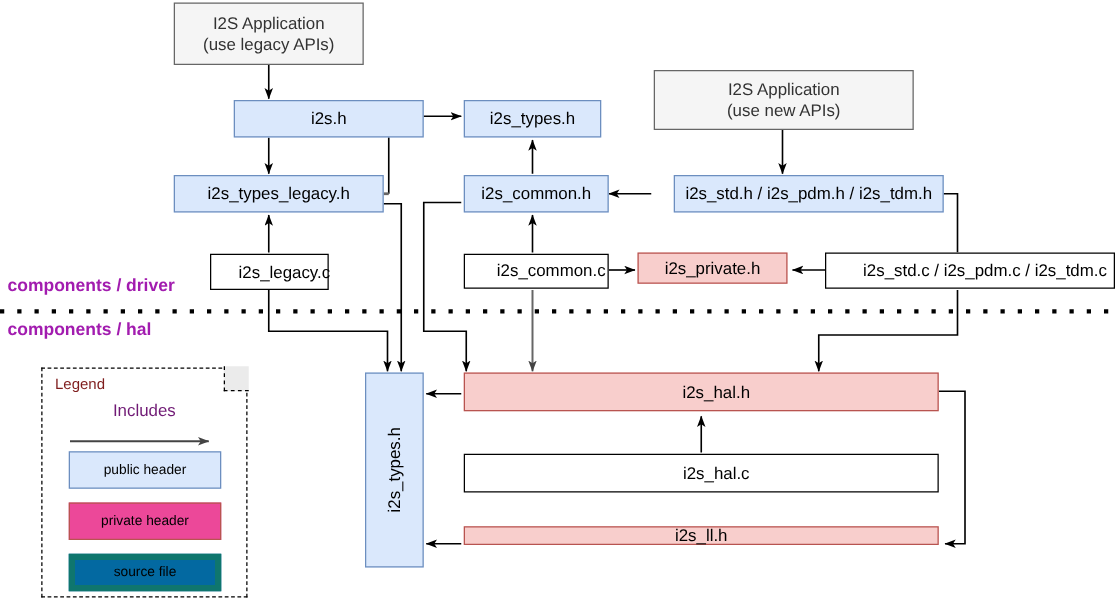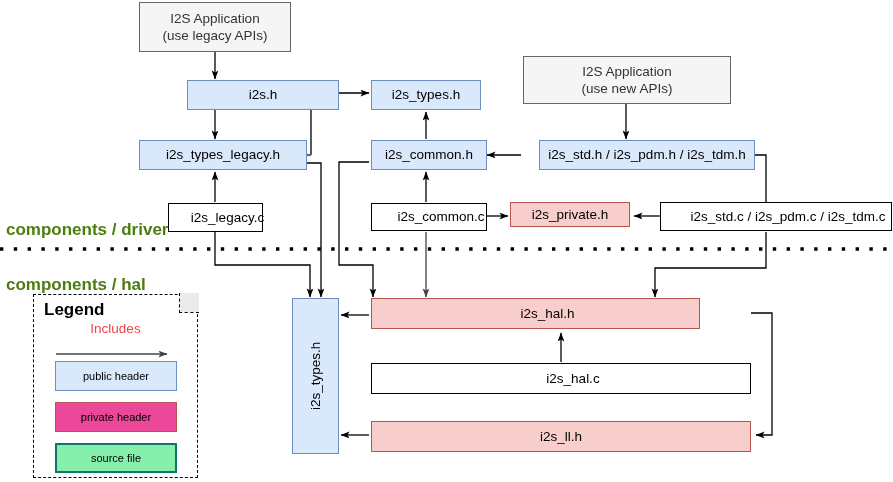--- a/index.html
+++ b/index.html
@@ -57,23 +57,23 @@
     background: #ffffff;
     border-color: #000000;
     padding-left: 24px;
   }
   .node.vertical {
     writing-mode: vertical-rl;
     transform: rotate(180deg);
   }
   .section-label {
     position: absolute;
-    font-size: 17px;
+    font-size: 14px;
     font-weight: bold;
-    color: #4d7c0f;
+    color: #a21caf;
     white-space: nowrap;
     z-index: 4;
   }
   .legend-box {
     position: absolute;
     left: 33px;
     top: 294px;
     width: 163px;
     height: 182px;
     border: 1.6px dashed #000000;
@@ -88,32 +88,32 @@
     height: 20px;
     background: #ebebeb;
     border-left: 1.6px dashed #000;
     border-bottom: 1.6px dashed #000;
     box-sizing: border-box;
   }
   .legend-title {
     position: absolute;
     left: 10px;
     top: 5px;
-    font-size: 17px;
-    font-weight: bold;
-    color: #000000;
+    font-size: 12px;
+    font-weight: normal;
+    color: #7f1d1d;
   }
   .legend-includes-label {
     position: absolute;
     left: 0;
     top: 26px;
     width: 163px;
     text-align: center;
     font-size: 13.5px;
-    color: #ef4444;
+    color: #701a75;
   }
   .legend-arrow-wrap {
     position: absolute;
     left: 21px;
     top: 50px;
     width: 122px;
     height: 10px;
   }
   .legend-item {
     position: absolute;
@@ -122,21 +122,21 @@
     height: 30px;
     box-sizing: border-box;
     display: flex;
     align-items: center;
     justify-content: center;
     font-size: 11px;
     color: #000;
   }
   .legend-item.pub { top: 66px; background: #dae8fc; border: 1px solid #6c8ebf; }
   .legend-item.priv { top: 107px; background: #ec4899; border: 1px solid #b85450; }
-  .legend-item.src { top: 148px; background: #86efac; border: 2px solid #0f766e; }
+  .legend-item.src { top: 148px; background: #0369a1; border: 5px solid #0f766e; }
 </style>
 </head>
 <body>
 
 <div id="canvas">
 
   <svg id="wires" viewBox="0 0 893 482" xmlns="http://www.w3.org/2000/svg">
     <defs>
       <marker id="ah" markerWidth="10" markerHeight="10" refX="8.6" refY="3.4" orient="auto" markerUnits="userSpaceOnUse">
         <path d="M0,0 L9,3.4 L0,6.8 L2.2,3.4 z" fill="#000000"></path>
@@ -225,29 +225,29 @@
     </span>
   </div>
 
   <div class="node pub" style="left:515px; top:140px; width:216px; height:30px;margin-left:24px;">i2s_std.h / i2s_pdm.h / i2s_tdm.h</div>
 
   <div class="node priv" style="left:510px; top:202px; width:120px; height:25px;">i2s_private.h</div>
 
   <div class="node src" style="left:660px; top:202px; width:232px; height:29px;">i2s_std.c / i2s_pdm.c / i2s_tdm.c</div>
 
   <div class="section-label" style="left:6px; top:220px;">components / driver</div>
-  <div class="section-label" style="left:6px; top:255px;margin-top:20px;">components / hal</div>
+  <div class="section-label" style="left:6px; top:255px;">components / hal</div>
 
   <div class="node pub vertical" style="left:292px; top:298px; width:47px; height:156px;">i2s_types.h</div>
 
-  <div class="node priv" style="left:371px; top:298px; width:329px; height:31px;padding-left:24px;">i2s_hal.h</div>
+  <div class="node priv" style="left:371px; top:298px; width:380px; height:31px;padding-left:24px;">i2s_hal.h</div>
 
   <div class="node src" style="left:371px; top:363px; width:380px; height:31px;">i2s_hal.c</div>
 
-  <div class="node priv" style="left:371px; top:421px; width:380px; height:31px;">i2s_ll.h</div>
+  <div class="node priv" style="left:371px; top:421px; width:380px; height:15px;">i2s_ll.h</div>
 
   <div class="legend-box">
     <div class="legend-fold"></div>
     <div class="legend-title">Legend</div>
     <div class="legend-includes-label">Includes</div>
     <div class="legend-arrow-wrap">
       <svg width="122" height="10" viewBox="0 0 122 10" xmlns="http://www.w3.org/2000/svg">
         <defs>
           <marker id="lah" markerWidth="10" markerHeight="10" refX="8.6" refY="3.4" orient="auto" markerUnits="userSpaceOnUse">
             <path d="M0,0 L9,3.4 L0,6.8 L2.2,3.4 z" fill="#444444"></path>

